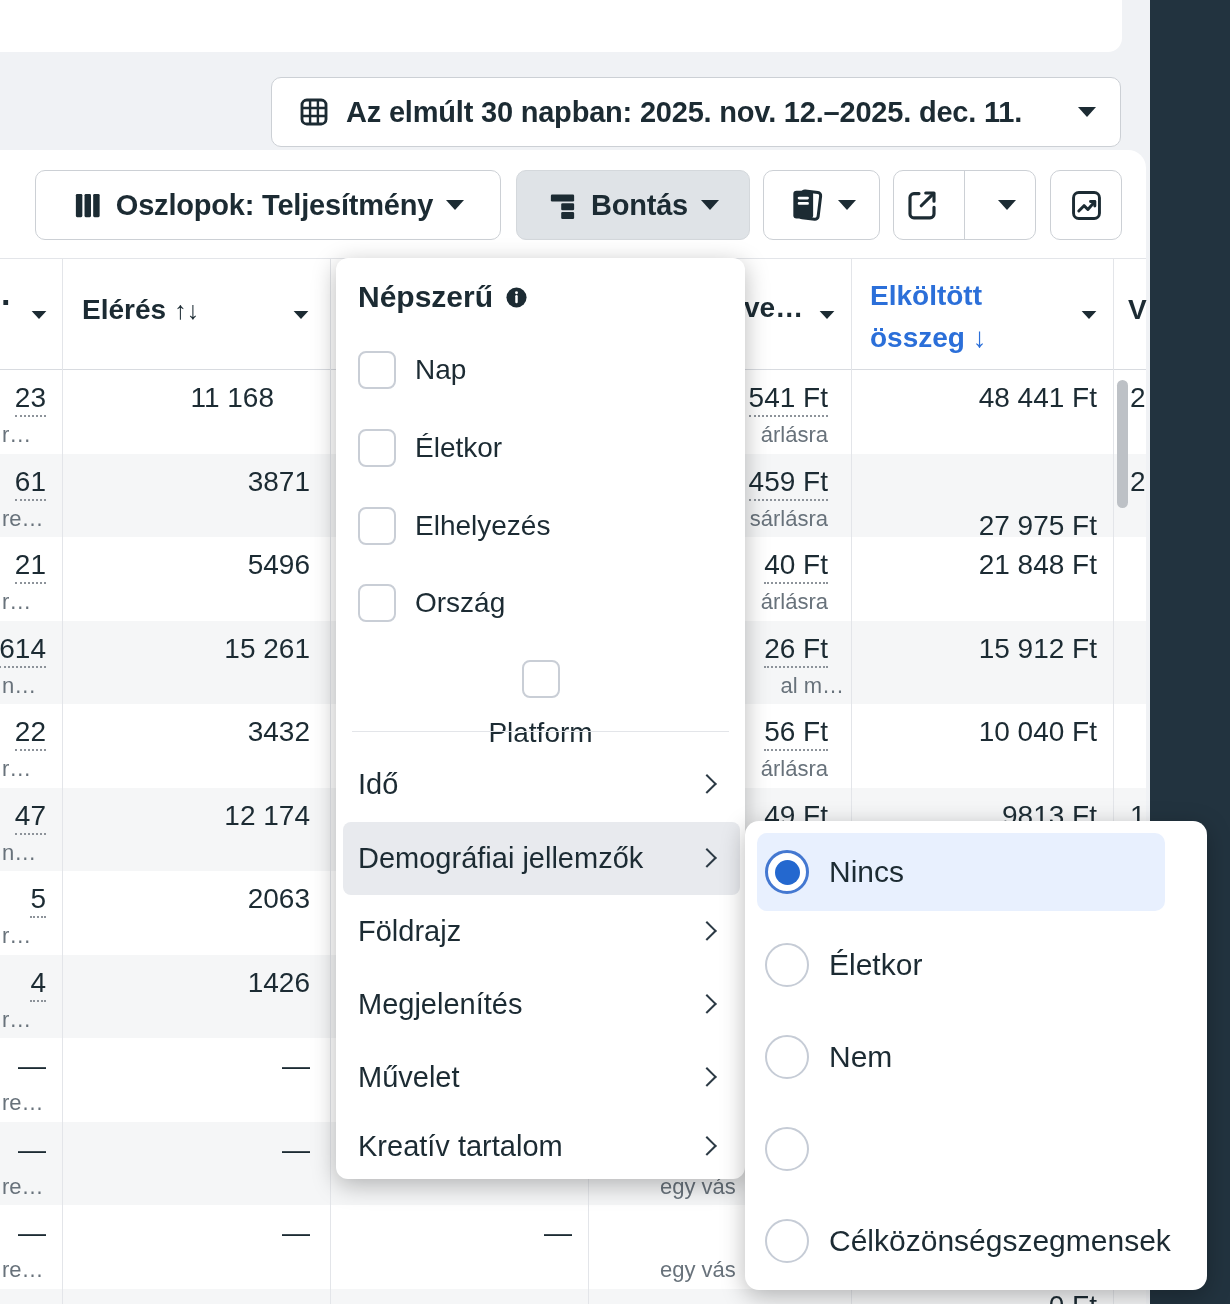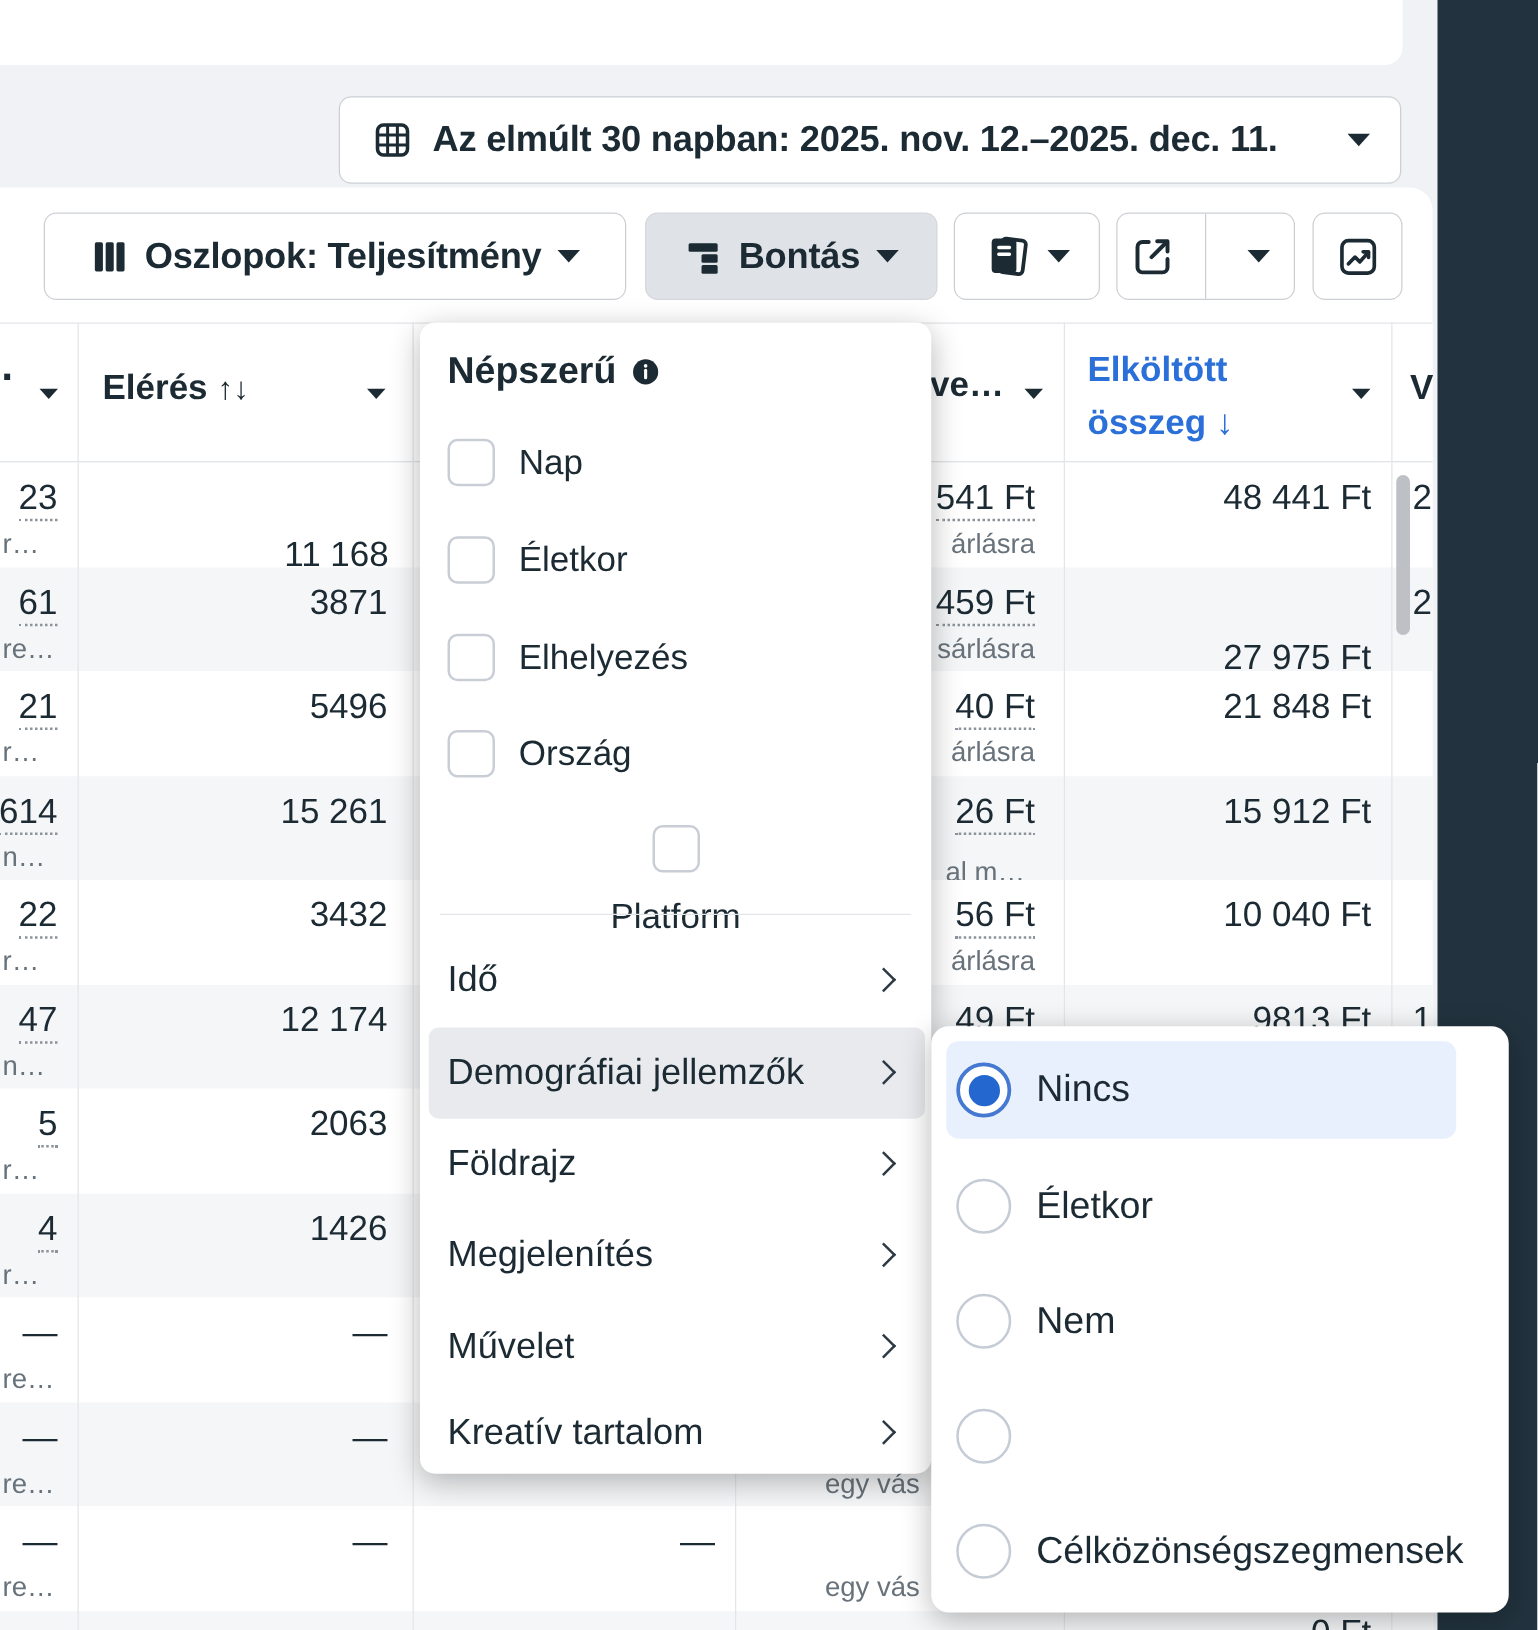--- a/index.html
+++ b/index.html
@@ -165,21 +165,21 @@
   <span class="h-lbl blue" style="left:870px;top:22px">Elköltött</span>
   <span class="h-lbl blue" style="left:870px;top:64px">összeg ↓</span>
   <span class="caret" style="left:1080px;top:51px"></span>
   <span class="h-lbl" style="left:1128px;top:36px">V</span>
 </div>
 
 <div id="rows">
     <div class="abs row" style="top: 370px; height: 83.5px; z-index: 0;">
       <div class="val dotted" style="right: 1100px; top: 13px;">23</div>
       <div class="subv" style="left: 2px; top: 53px;">r…</div>
-      <div class="val" style="right: 835px; top: 13px; margin-top: 46px;">11 168</div>
+      <div class="val" style="right: 872px; top: 13px;">11 168</div>
       <div class="val dotted" style="right: 318px; top: 13px;">541 Ft</div>
       <div class="subv" style="right: 318px; top: 53px;">árlásra</div>
       <div class="val" style="right: 49px; top: 13px;">48 441 Ft</div>
       <div class="val" style="left: 1130px; top: 13px;">2</div>
     </div>
     <div class="abs row alt" style="top: 453.5px; height: 83.5px; z-index: 0;">
       <div class="val dotted" style="right: 1100px; top: 13px;">61</div>
       <div class="subv" style="left: 2px; top: 53px;">re…</div>
       <div class="val" style="right: 836px; top: 13px;">3871</div>
       <div class="val dotted" style="right: 318px; top: 13px;">459 Ft</div>
@@ -193,21 +193,21 @@
       <div class="val" style="right: 836px; top: 13px; margin-left: 31px;">5496</div>
       <div class="val dotted" style="right: 318px; top: 13px;">40 Ft</div>
       <div class="subv" style="right: 318px; top: 53px;">árlásra</div>
       <div class="val" style="right: 49px; top: 13px;">21 848 Ft</div>
     </div>
     <div class="abs row alt" style="top: 620.5px; height: 83.5px; z-index: 0;">
       <div class="val dotted" style="right: 1100px; top: 13px;">614</div>
       <div class="subv" style="left: 2px; top: 53px;">n…</div>
       <div class="val" style="right: 836px; top: 13px;">15 261</div>
       <div class="val dotted" style="right: 318px; top: 13px;">26 Ft</div>
-      <div class="subv" style="right: 326px; top: 53px; margin-top: 12px;">al m…</div>
+      <div class="subv" style="right: 302px; top: 53px;">al m…</div>
       <div class="val" style="right: 49px; top: 13px;">15 912 Ft</div>
     </div>
     <div class="abs row" style="top: 704px; height: 83.5px; z-index: 0;">
       <div class="val dotted" style="right: 1100px; top: 13px;">22</div>
       <div class="subv" style="left: 2px; top: 53px;">r…</div>
       <div class="val" style="right: 836px; top: 13px;">3432</div>
       <div class="val dotted" style="right: 318px; top: 13px;">56 Ft</div>
       <div class="subv" style="right: 318px; top: 53px;">árlásra</div>
       <div class="val" style="right: 49px; top: 13px;">10 040 Ft</div>
     </div>

